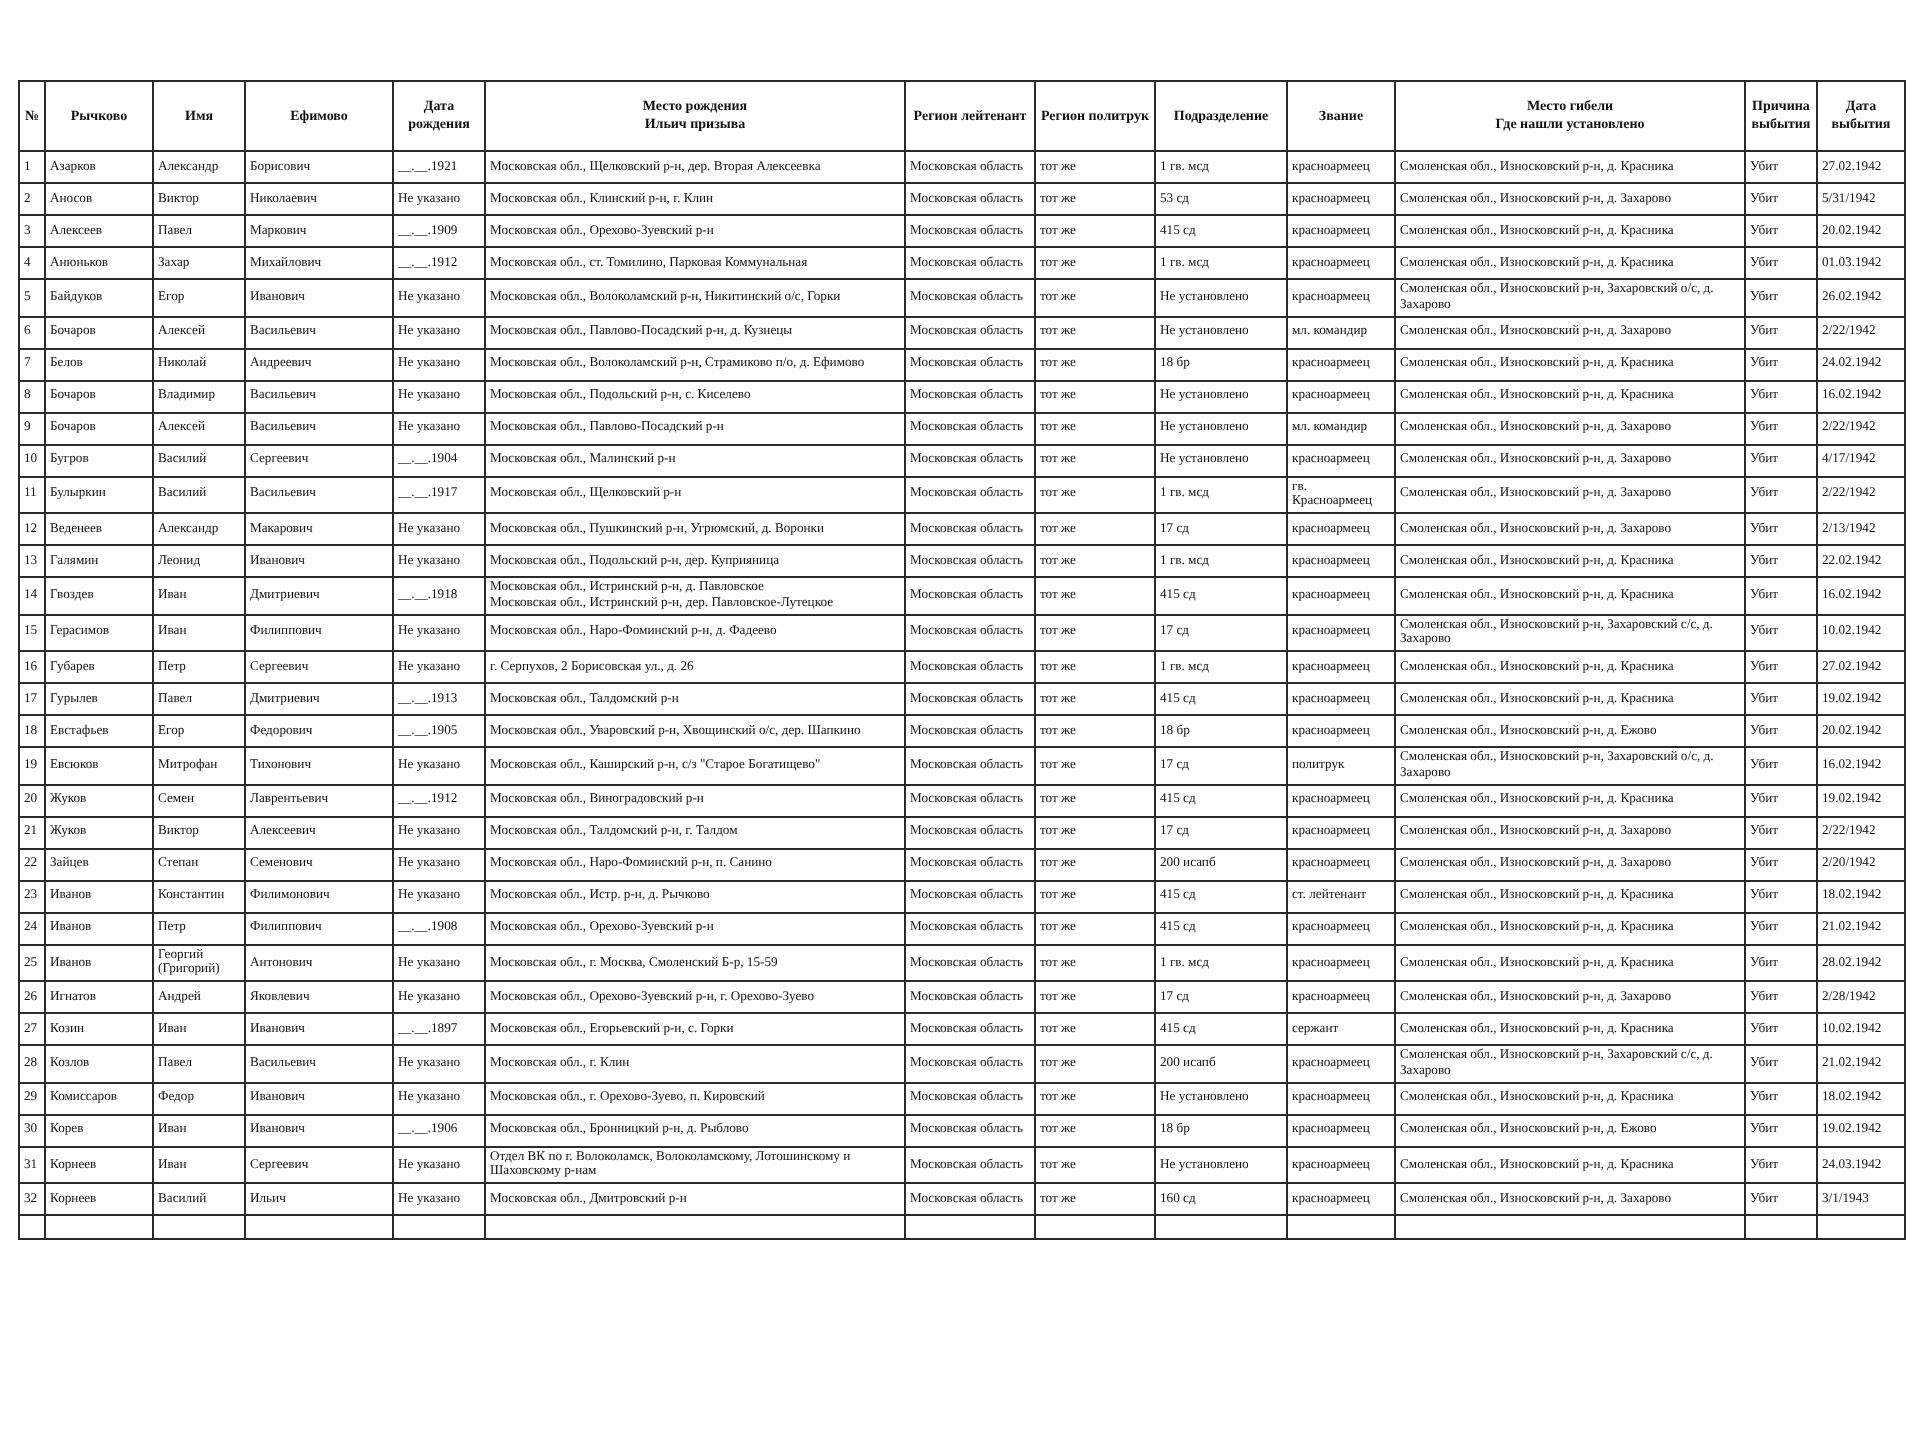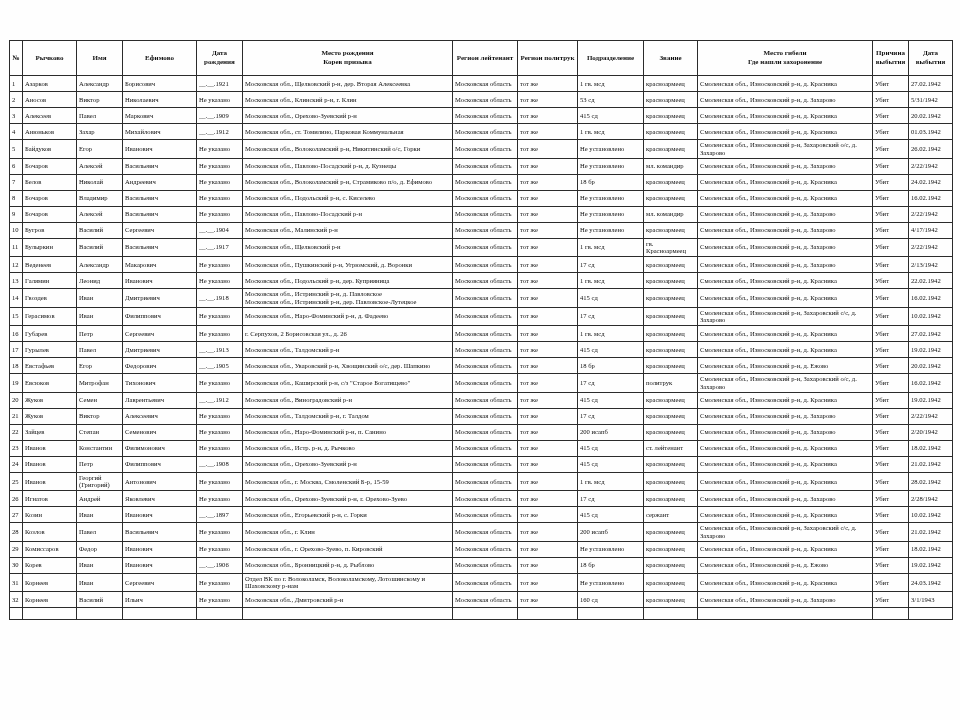--- a/index.html
+++ b/index.html
@@ -53,27 +53,27 @@
     </colgroup>
     <thead>
         <tr>
           <th>№</th>
           <th>Рычково</th>
           <th>Имя</th>
           <th>Ефимово</th>
           <th>Дата
 рождения</th>
           <th>Место рождения
-Корев призыва</th>
+Ильич призыва</th>
           <th>Регион лейтенант</th>
           <th>Регион политрук</th>
           <th>Подразделение</th>
           <th>Звание</th>
           <th>Место гибели
-Где нашли захоронение</th>
+Где нашли установлено</th>
           <th>Причина
 выбытия</th>
           <th>Дата
 выбытия</th>
         </tr>
       </thead>
     <tbody>
         <tr>
           <td class="num">1</td>
           <td>Азарков</td>

